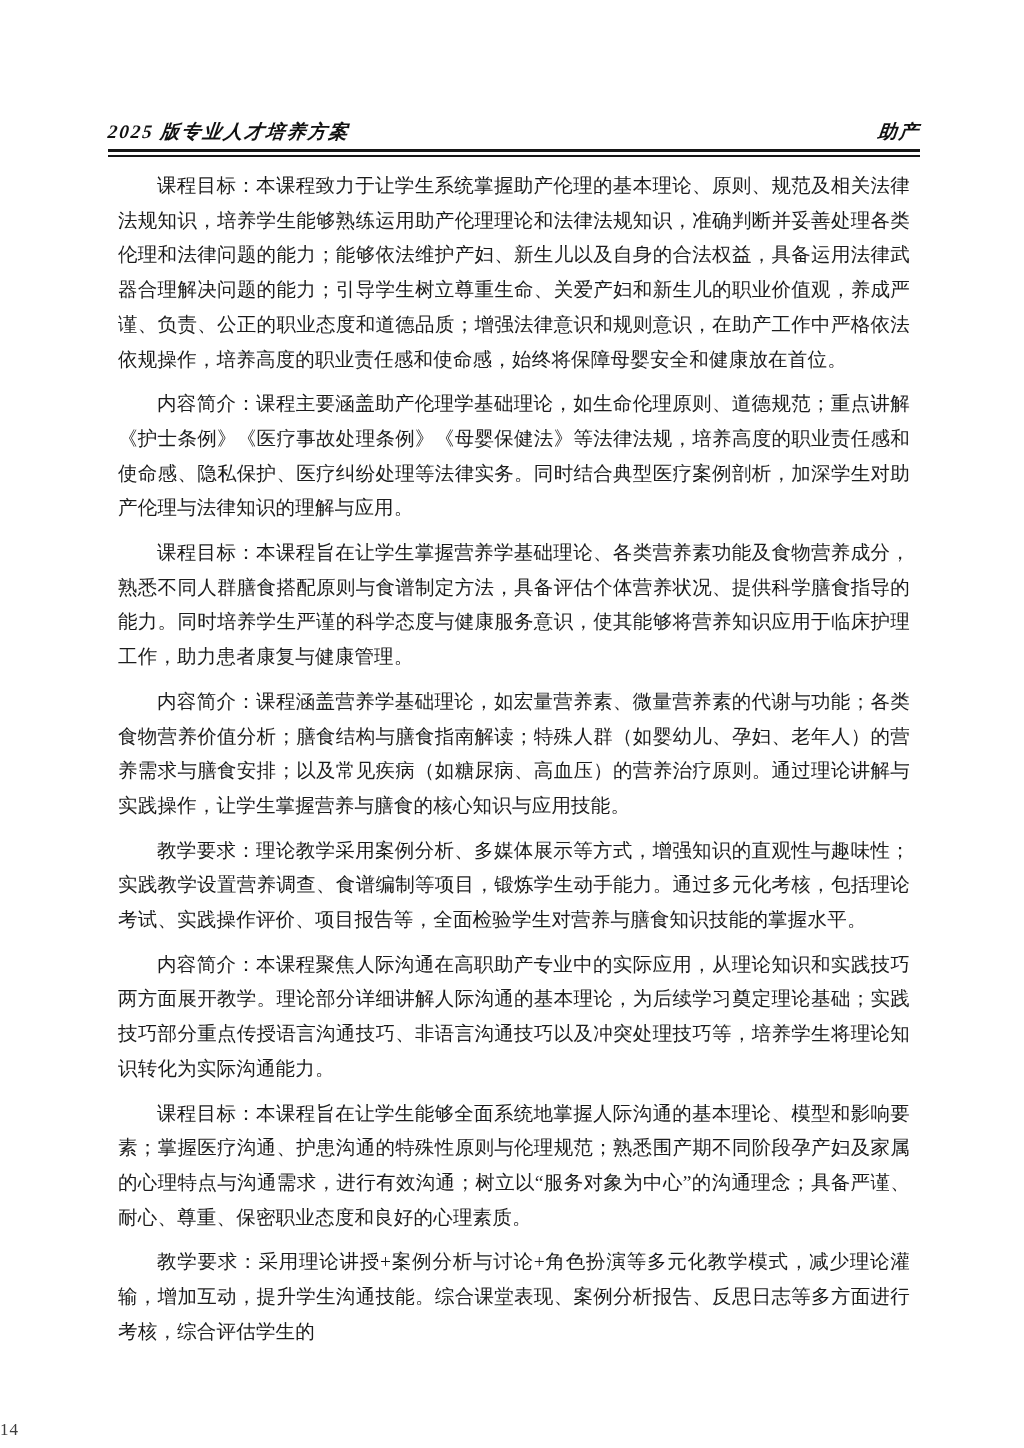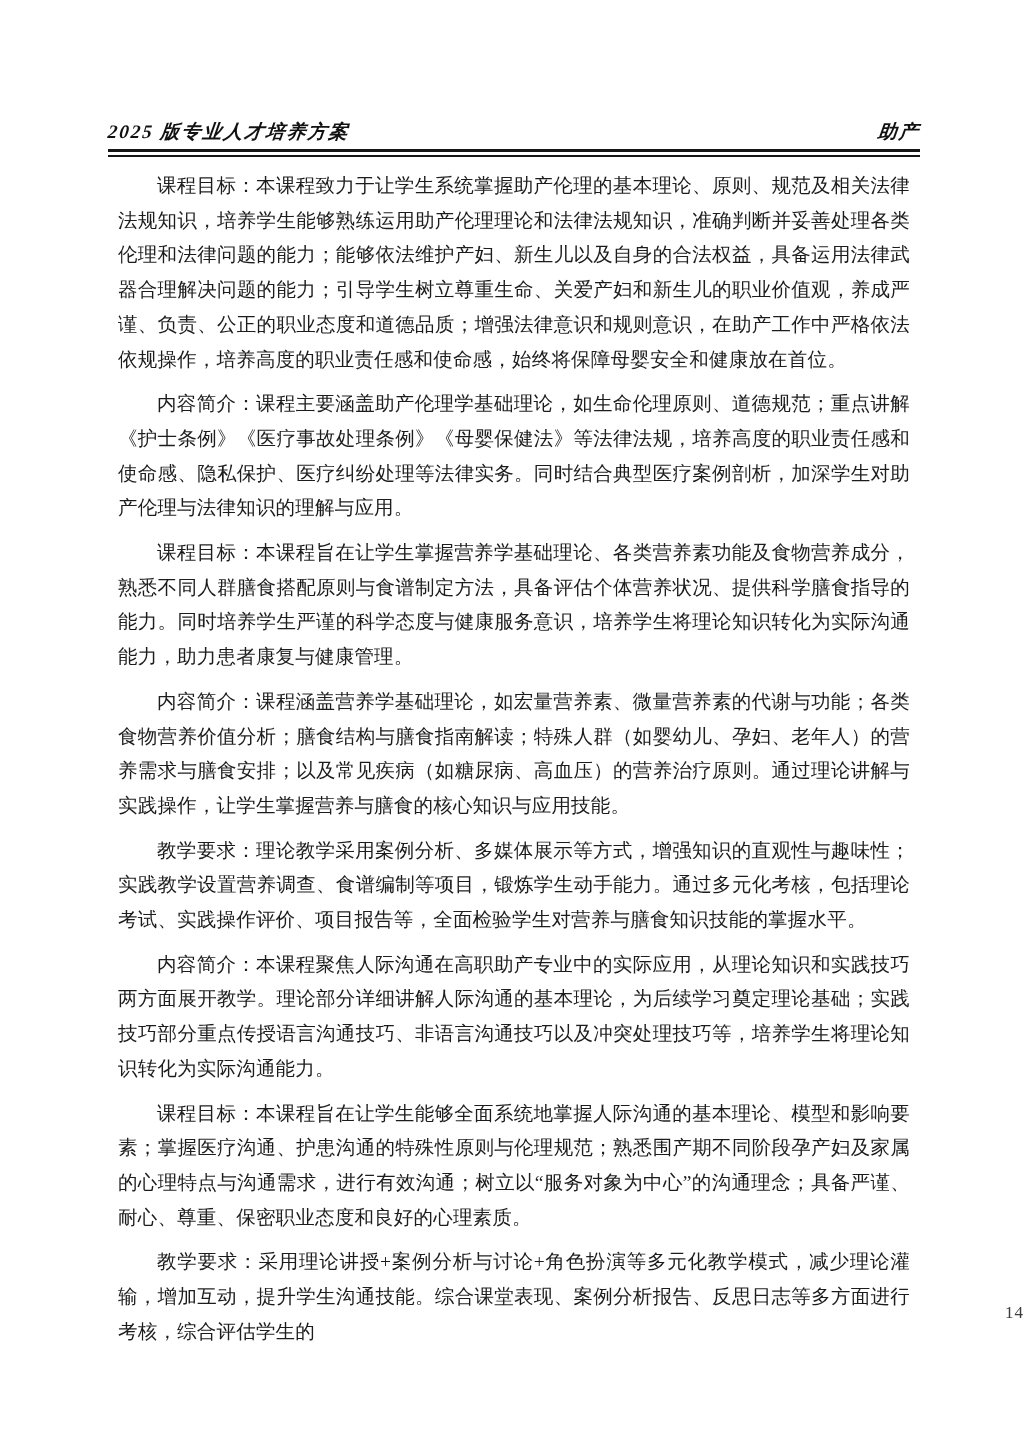--- a/index.html
+++ b/index.html
@@ -51,44 +51,44 @@
     margin: 10px;
     font-size: 19.5px;
     line-height: 34.7px;
     text-align: justify;
     text-indent: 2em;
     letter-spacing: 0.2px;
   }
   
   .page-footer {
     position: absolute;
-    top: 1303px;
+    top: 1420px;
     left: 0;
     width: 1024px;
-    text-align: right;
+    text-align: left;
     font-size: 17px;
     color: #3d3d3d;
     letter-spacing: 1px;
   }
 </style>
 </head>
 <body>
 
 <div class="page">
 
   <div class="running-header">
     <span class="hdr-left">2025 版专业人才培养方案</span>
     <span class="hdr-right">助产</span>
   </div>
   <div class="header-divider"></div>
 
   <div class="doc-body">
     <p>课程目标：本课程致力于让学生系统掌握助产伦理的基本理论、原则、规范及相关法律法规知识，培养学生能够熟练运用助产伦理理论和法律法规知识，准确判断并妥善处理各类伦理和法律问题的能力；能够依法维护产妇、新生儿以及自身的合法权益，具备运用法律武器合理解决问题的能力；引导学生树立尊重生命、关爱产妇和新生儿的职业价值观，养成严谨、负责、公正的职业态度和道德品质；增强法律意识和规则意识，在助产工作中严格依法依规操作，培养高度的职业责任感和使命感，始终将保障母婴安全和健康放在首位。</p>
     <p>内容简介：课程主要涵盖助产伦理学基础理论，如生命伦理原则、道德规范；重点讲解《护士条例》《医疗事故处理条例》《母婴保健法》等法律法规，培养高度的职业责任感和使命感、隐私保护、医疗纠纷处理等法律实务。同时结合典型医疗案例剖析，加深学生对助产伦理与法律知识的理解与应用。</p>
-    <p>课程目标：本课程旨在让学生掌握营养学基础理论、各类营养素功能及食物营养成分，熟悉不同人群膳食搭配原则与食谱制定方法，具备评估个体营养状况、提供科学膳食指导的能力。同时培养学生严谨的科学态度与健康服务意识，培养学生将理论知识转化为实际沟通能力，助力患者康复与健康管理。</p>
+    <p>课程目标：本课程旨在让学生掌握营养学基础理论、各类营养素功能及食物营养成分，熟悉不同人群膳食搭配原则与食谱制定方法，具备评估个体营养状况、提供科学膳食指导的能力。同时培养学生严谨的科学态度与健康服务意识，使其能够将营养知识应用于临床护理工作，助力患者康复与健康管理。</p>
     <p>内容简介：课程涵盖营养学基础理论，如宏量营养素、微量营养素的代谢与功能；各类食物营养价值分析；膳食结构与膳食指南解读；特殊人群（如婴幼儿、孕妇、老年人）的营养需求与膳食安排；以及常见疾病（如糖尿病、高血压）的营养治疗原则。通过理论讲解与实践操作，让学生掌握营养与膳食的核心知识与应用技能。</p>
     <p>教学要求：理论教学采用案例分析、多媒体展示等方式，增强知识的直观性与趣味性；实践教学设置营养调查、食谱编制等项目，锻炼学生动手能力。通过多元化考核，包括理论考试、实践操作评价、项目报告等，全面检验学生对营养与膳食知识技能的掌握水平。</p>
     <p>内容简介：本课程聚焦人际沟通在高职助产专业中的实际应用，从理论知识和实践技巧两方面展开教学。理论部分详细讲解人际沟通的基本理论，为后续学习奠定理论基础；实践技巧部分重点传授语言沟通技巧、非语言沟通技巧以及冲突处理技巧等，培养学生将理论知识转化为实际沟通能力。</p>
     <p>课程目标：本课程旨在让学生能够全面系统地掌握人际沟通的基本理论、模型和影响要素；掌握医疗沟通、护患沟通的特殊性原则与伦理规范；熟悉围产期不同阶段孕产妇及家属的心理特点与沟通需求，进行有效沟通；树立以“服务对象为中心”的沟通理念；具备严谨、耐心、尊重、保密职业态度和良好的心理素质。</p>
     <p>教学要求：采用理论讲授+案例分析与讨论+角色扮演等多元化教学模式，减少理论灌输，增加互动，提升学生沟通技能。综合课堂表现、案例分析报告、反思日志等多方面进行考核，综合评估学生的</p>
   </div>
 
 </div>
 
 <div class="page-footer">14</div>

